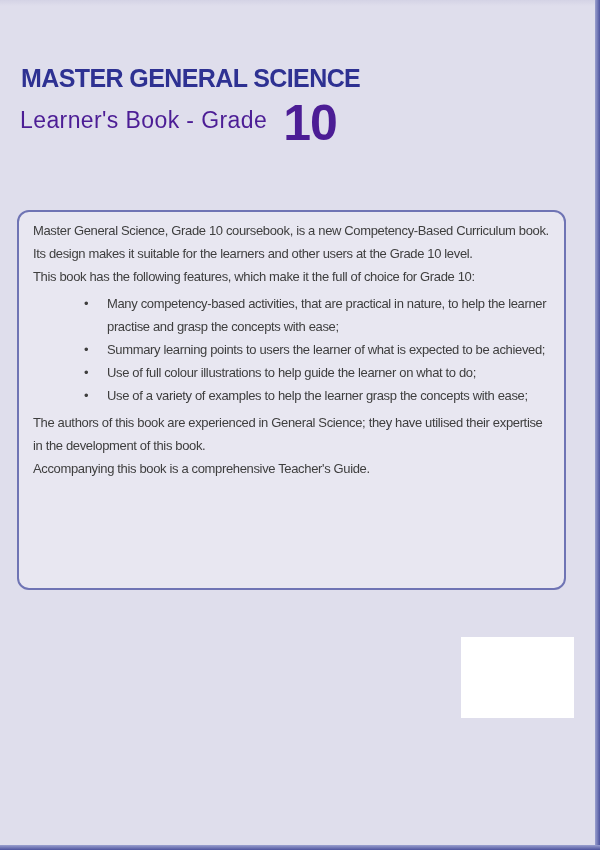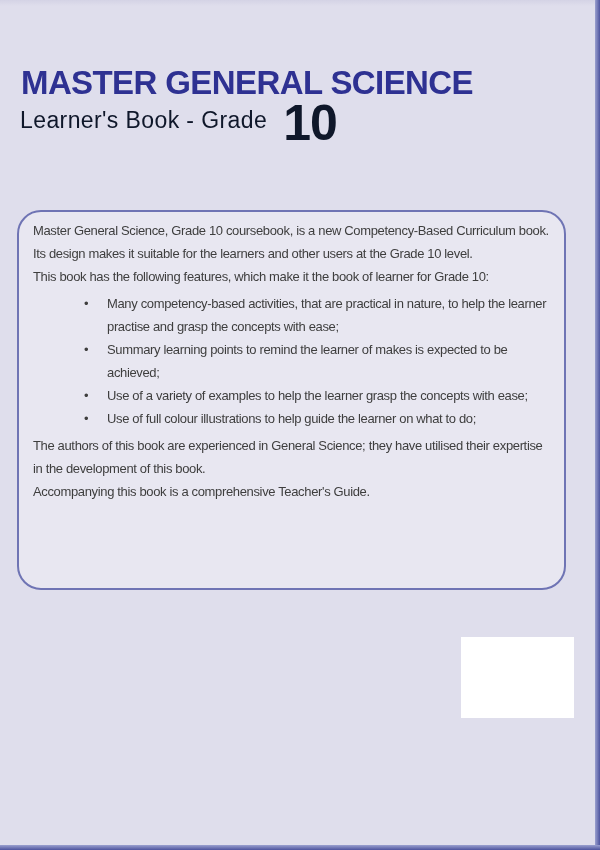--- a/index.html
+++ b/index.html
@@ -30,32 +30,32 @@
   }
   .bottom-edge {
     position: absolute;
     left: 0; bottom: 0;
     width: 600px; height: 5px;
     background: linear-gradient(to bottom, #9aa0cf, #4e549e);
   }
   .title {
     position: absolute;
     left: 21px; top: 64px;
-    font-size: 33px;
+    font-size: 25px;
     font-weight: bold;
     letter-spacing: -0.6px;
     color: #2e3192;
     white-space: nowrap;
   }
   .subtitle-row {
     position: absolute;
     left: 20px; top: 101px;
     display: flex;
     align-items: flex-start;
-    color: #0f172a;
+    color: #4c1d95;
     white-space: nowrap;
   }
   .subtitle {
     font-size: 23px;
     font-weight: normal;
     letter-spacing: 0.4px;
     padding-top: 6px;
   }
   .grade-number {
     font-size: 50px;
@@ -64,21 +64,21 @@
     margin-left: 16px;
     letter-spacing: -1px;
   }
   .desc-box {
     position: absolute;
     left: 17px; top: 210px;
     width: 549px; height: 380px;
     box-sizing: border-box;
     background: #e8e7f1;
     border: 2px solid #6f74b4;
-    border-radius: 24px;
+    border-radius: 12px;
     padding: 7px 10px 0 14px;
     color: #3e3e3e;
     font-size: 13px;
     line-height: 23px;
     letter-spacing: -0.35px;
   }
   .desc-box p { margin: 0; }
   .features-list {
     margin: 4px;
     padding: 0;
@@ -111,26 +111,26 @@
 
   <div class="title">MASTER GENERAL SCIENCE</div>
 
   <div class="subtitle-row">
     <span class="subtitle">Learner's Book - Grade</span>
     <span class="grade-number">10</span>
   </div>
 
   <div class="desc-box">
     <p>Master General Science, Grade 10 coursebook, is a new Competency-Based Curriculum book. Its design makes it suitable for the learners and other users at the Grade 10 level.</p>
-    <p>This book has the following features, which make it the book of learner for Grade 10:</p>
+    <p>This book has the following features, which make it the full of choice for Grade 10:</p>
     <ul class="features-list">
       <li>Many competency-based activities, that are practical in nature, to help the learner practise and grasp the concepts with ease;</li>
-      <li>Summary learning points to remind the learner of makes is expected to be achieved;</li>
+      <li>Summary learning points to users the learner of what is expected to be achieved;</li>
+      <li>Use of full colour illustrations to help guide the learner on what to do;</li>
       <li>Use of a variety of examples to help the learner grasp the concepts with ease;</li>
-      <li>Use of full colour illustrations to help guide the learner on what to do;</li>
     </ul>
     <p>The authors of this book are experienced in General Science; they have utilised their expertise in the development of this book.</p>
     <p>Accompanying this book is a comprehensive Teacher's Guide.</p>
   </div>
 
   <div class="barcode-placeholder"></div>
 
   <div class="right-edge"></div>
   <div class="bottom-edge"></div>
 

